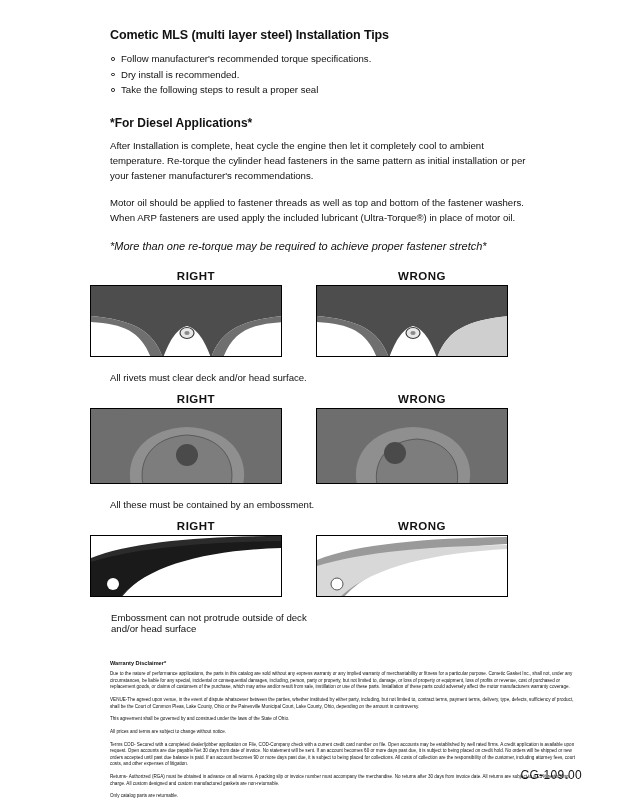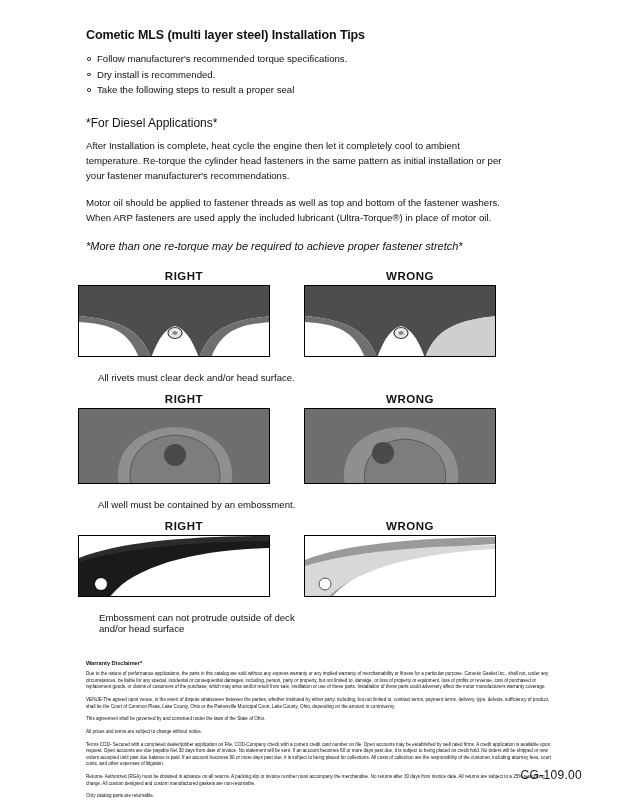--- a/index.html
+++ b/index.html
@@ -13,21 +13,21 @@
     font-family: "Liberation Sans", sans-serif;
     color: #111;
     position: relative;
     overflow: hidden;
   }
   .page {
     position: relative;
     width: 618px;
     height: 800px;
     box-sizing: border-box;
-    padding: 28px 40px 10px 16px;
+    padding: 28px 40px 10px 40px;
   }
 
   h1.title {
     font-size: 12.5px;
     font-weight: bold;
     margin: 0 0 9px 70px;
     letter-spacing: -0.1px;
   }
 
   .bullets {
@@ -67,21 +67,21 @@
     left: 1px;
     top: 6px;
     width: 3.5px;
     height: 3.5px;
     background: #111;
     border-radius: 50%;
   }
 
   h2.section-head {
     font-size: 12px;
-    font-weight: normal;
+    font-weight: bold;
     margin: 18px 0 8px 70px;
   }
   p.para {
     font-size: 9.6px;
     line-height: 1.6;
     margin: 0 0 11px 70px;
     max-width: 430px;
   }
   p.note {
     font-size: 11px;
@@ -262,21 +262,21 @@
             <rect x="0" y="0" width="192" height="76" fill="#ffffff"></rect>
             <path d="M0,0 H192 V76 H0 Z" fill="#6e6e6e"></path>
             <path d="M40,76 C34,48 52,20 96,18 C140,20 158,48 152,76 Z" fill="#8f8f8f"></path>
             <path d="M60,76 C56,52 70,32 100,30 C130,32 144,52 140,76 Z" fill="#7d7d7d" stroke="#5a5a5a" stroke-width="1"></path>
             <circle cx="78" cy="44" r="11" fill="#4a4a4a"></circle>
           </svg>
         </div>
       </div>
     </div>
     <div class="caption-wrap">
-      <div class="fig-caption">All well must be contained by an embossment.</div>
+      <div class="fig-caption">All these must be contained by an embossment.</div>
     </div>
   </div>
 
   <div class="figures" style="margin-top:10px;">
     <div class="fig-row">
       <div class="fig-col">
         <div class="fig-label">RIGHT</div>
         <div class="fig-box" style="height:62px;">
           <svg width="192" height="62" viewBox="0 0 192 62">
             <rect x="0" y="0" width="192" height="62" fill="#ffffff"></rect>

